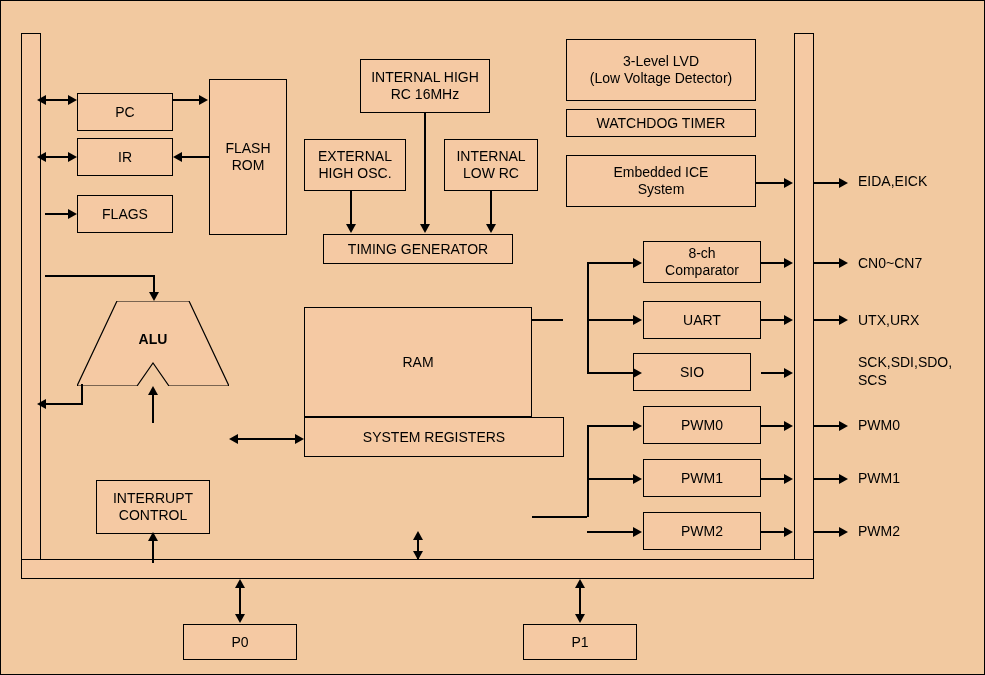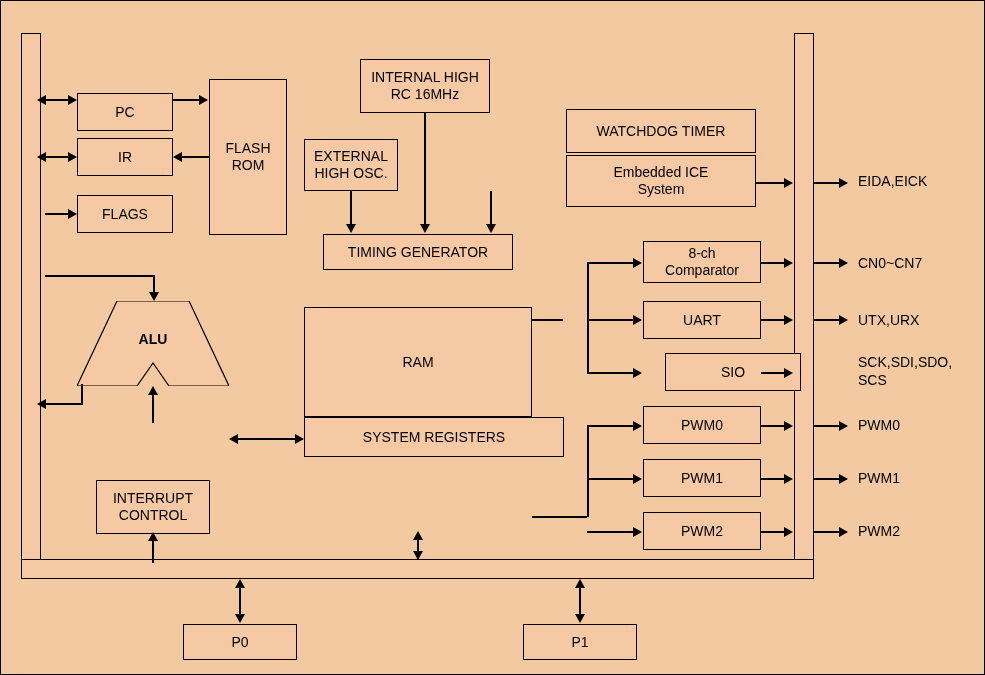--- a/index.html
+++ b/index.html
@@ -95,45 +95,49 @@
   <div class="bus" style="left:20px; top:558px; width:793px; height:20px;"></div>
 
   <div class="block" style="left:76px; top:92px; width:96px; height:38px;text-align:right;">PC</div>
   <div class="block" style="left:76px; top:137px; width:96px; height:38px;">IR</div>
   <div class="block" style="left:76px; top:194px; width:96px; height:38px;">FLAGS</div>
   <div class="block" style="left:208px; top:78px; width:78px; height:156px;">FLASH
 ROM</div>
 
   <div class="block" style="left:359px; top:58px; width:130px; height:54px;">INTERNAL HIGH
 RC 16MHz</div>
-  <div class="block" style="left:303px; top:138px; width:94px; height:52px;">EXTERNAL
+  <div class="block" style="left:303px; top:138px; width:102px; height:52px;">EXTERNAL
 HIGH OSC.</div>
-  <div class="block" style="left:322px; top:233px; width:190px; height:36px;">TIMING GENERATOR</div>
-
-  <div class="block" style="left:565px; top:108px; width:190px; height:44px;">WATCHDOG TIMER</div>
+  <div class="block" style="left:443px; top:138px; width:94px; height:52px;">INTERNAL
+LOW RC</div>
+  <div class="block" style="left:322px; top:233px; width:190px; height:30px;">TIMING GENERATOR</div>
+
+  <div class="block" style="left:565px; top:38px; width:190px; height:62px;">3-Level LVD
+(Low Voltage Detector)</div>
+  <div class="block" style="left:565px; top:108px; width:190px; height:28px;">WATCHDOG TIMER</div>
   <div class="block" style="left:565px; top:154px; width:190px; height:52px;">Embedded ICE
 System</div>
 
   <div class="alu" style="left:76px; top:300px; width:152px; height:85px;">
     <svg width="152" height="85" viewBox="0 0 152 85">
       <polygon points="40,0 112,0 152,85 92,85 76,62 60,85 0,85" fill="#f5c9a3" stroke="#000" stroke-width="1.2"></polygon>
     </svg>
   </div>
   <div class="alu-label" style="left:76px; top:330px; width:152px;font-weight:bold;">ALU</div>
 
   <div class="block" style="left:95px; top:479px; width:114px; height:54px;">INTERRUPT
 CONTROL</div>
 
   <div class="block" style="left:303px; top:306px; width:228px; height:110px;">RAM</div>
   <div class="block" style="left:303px; top:416px; width:260px; height:40px;">SYSTEM REGISTERS</div>
 
   <div class="block" style="left:642px; top:240px; width:118px; height:42px;">8-ch
 Comparator</div>
   <div class="block" style="left:642px; top:300px; width:118px; height:38px;">UART</div>
-  <div class="block" style="left:664px; top:352px; width:136px; height:38px;">SIO</div>
+  <div class="block" style="left:632px; top:352px; width:118px; height:38px;">SIO</div>
   <div class="block" style="left:642px; top:405px; width:118px; height:38px;">PWM0</div>
   <div class="block" style="left:642px; top:458px; width:118px; height:38px;">PWM1</div>
   <div class="block" style="left:642px; top:511px; width:118px; height:38px;">PWM2</div>
 
   <div class="block" style="left:182px; top:623px; width:114px; height:36px;">P0</div>
   <div class="block" style="left:522px; top:623px; width:114px; height:36px;">P1</div>
 
   <div class="label" style="left:857px; top:172px;">EIDA,EICK</div>
   <div class="label" style="left:857px; top:254px;">CN0~CN7</div>
   <div class="label" style="left:857px; top:311px;">UTX,URX</div>

